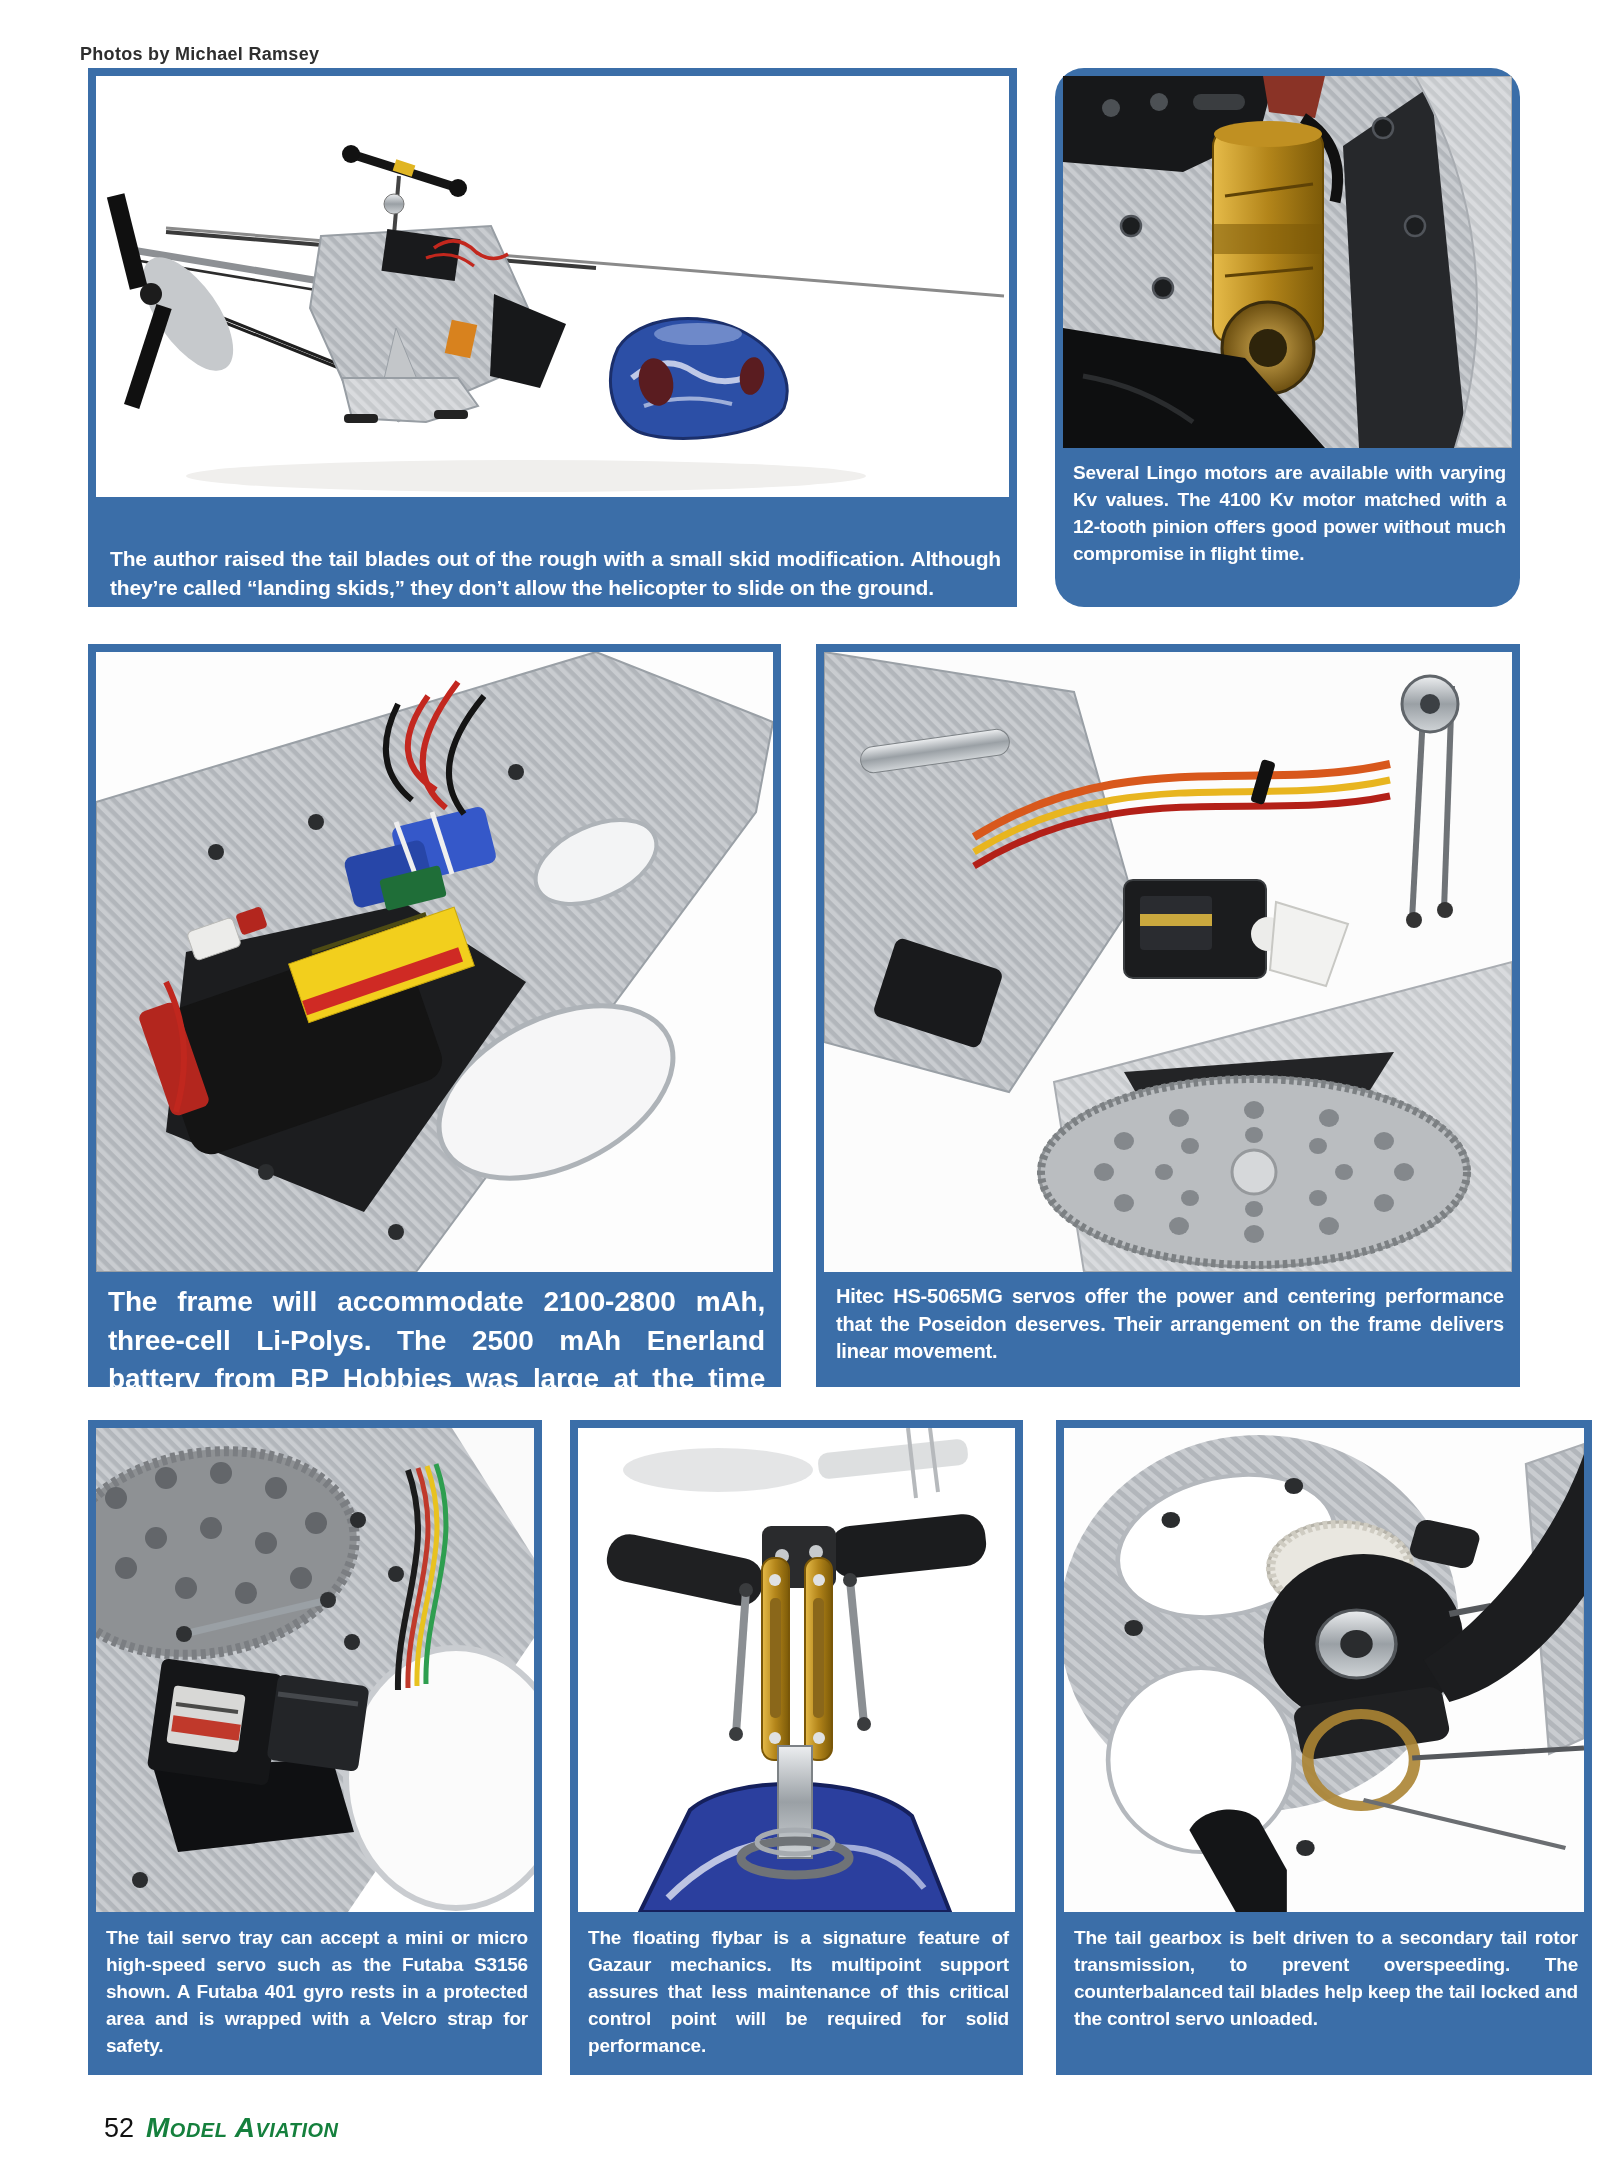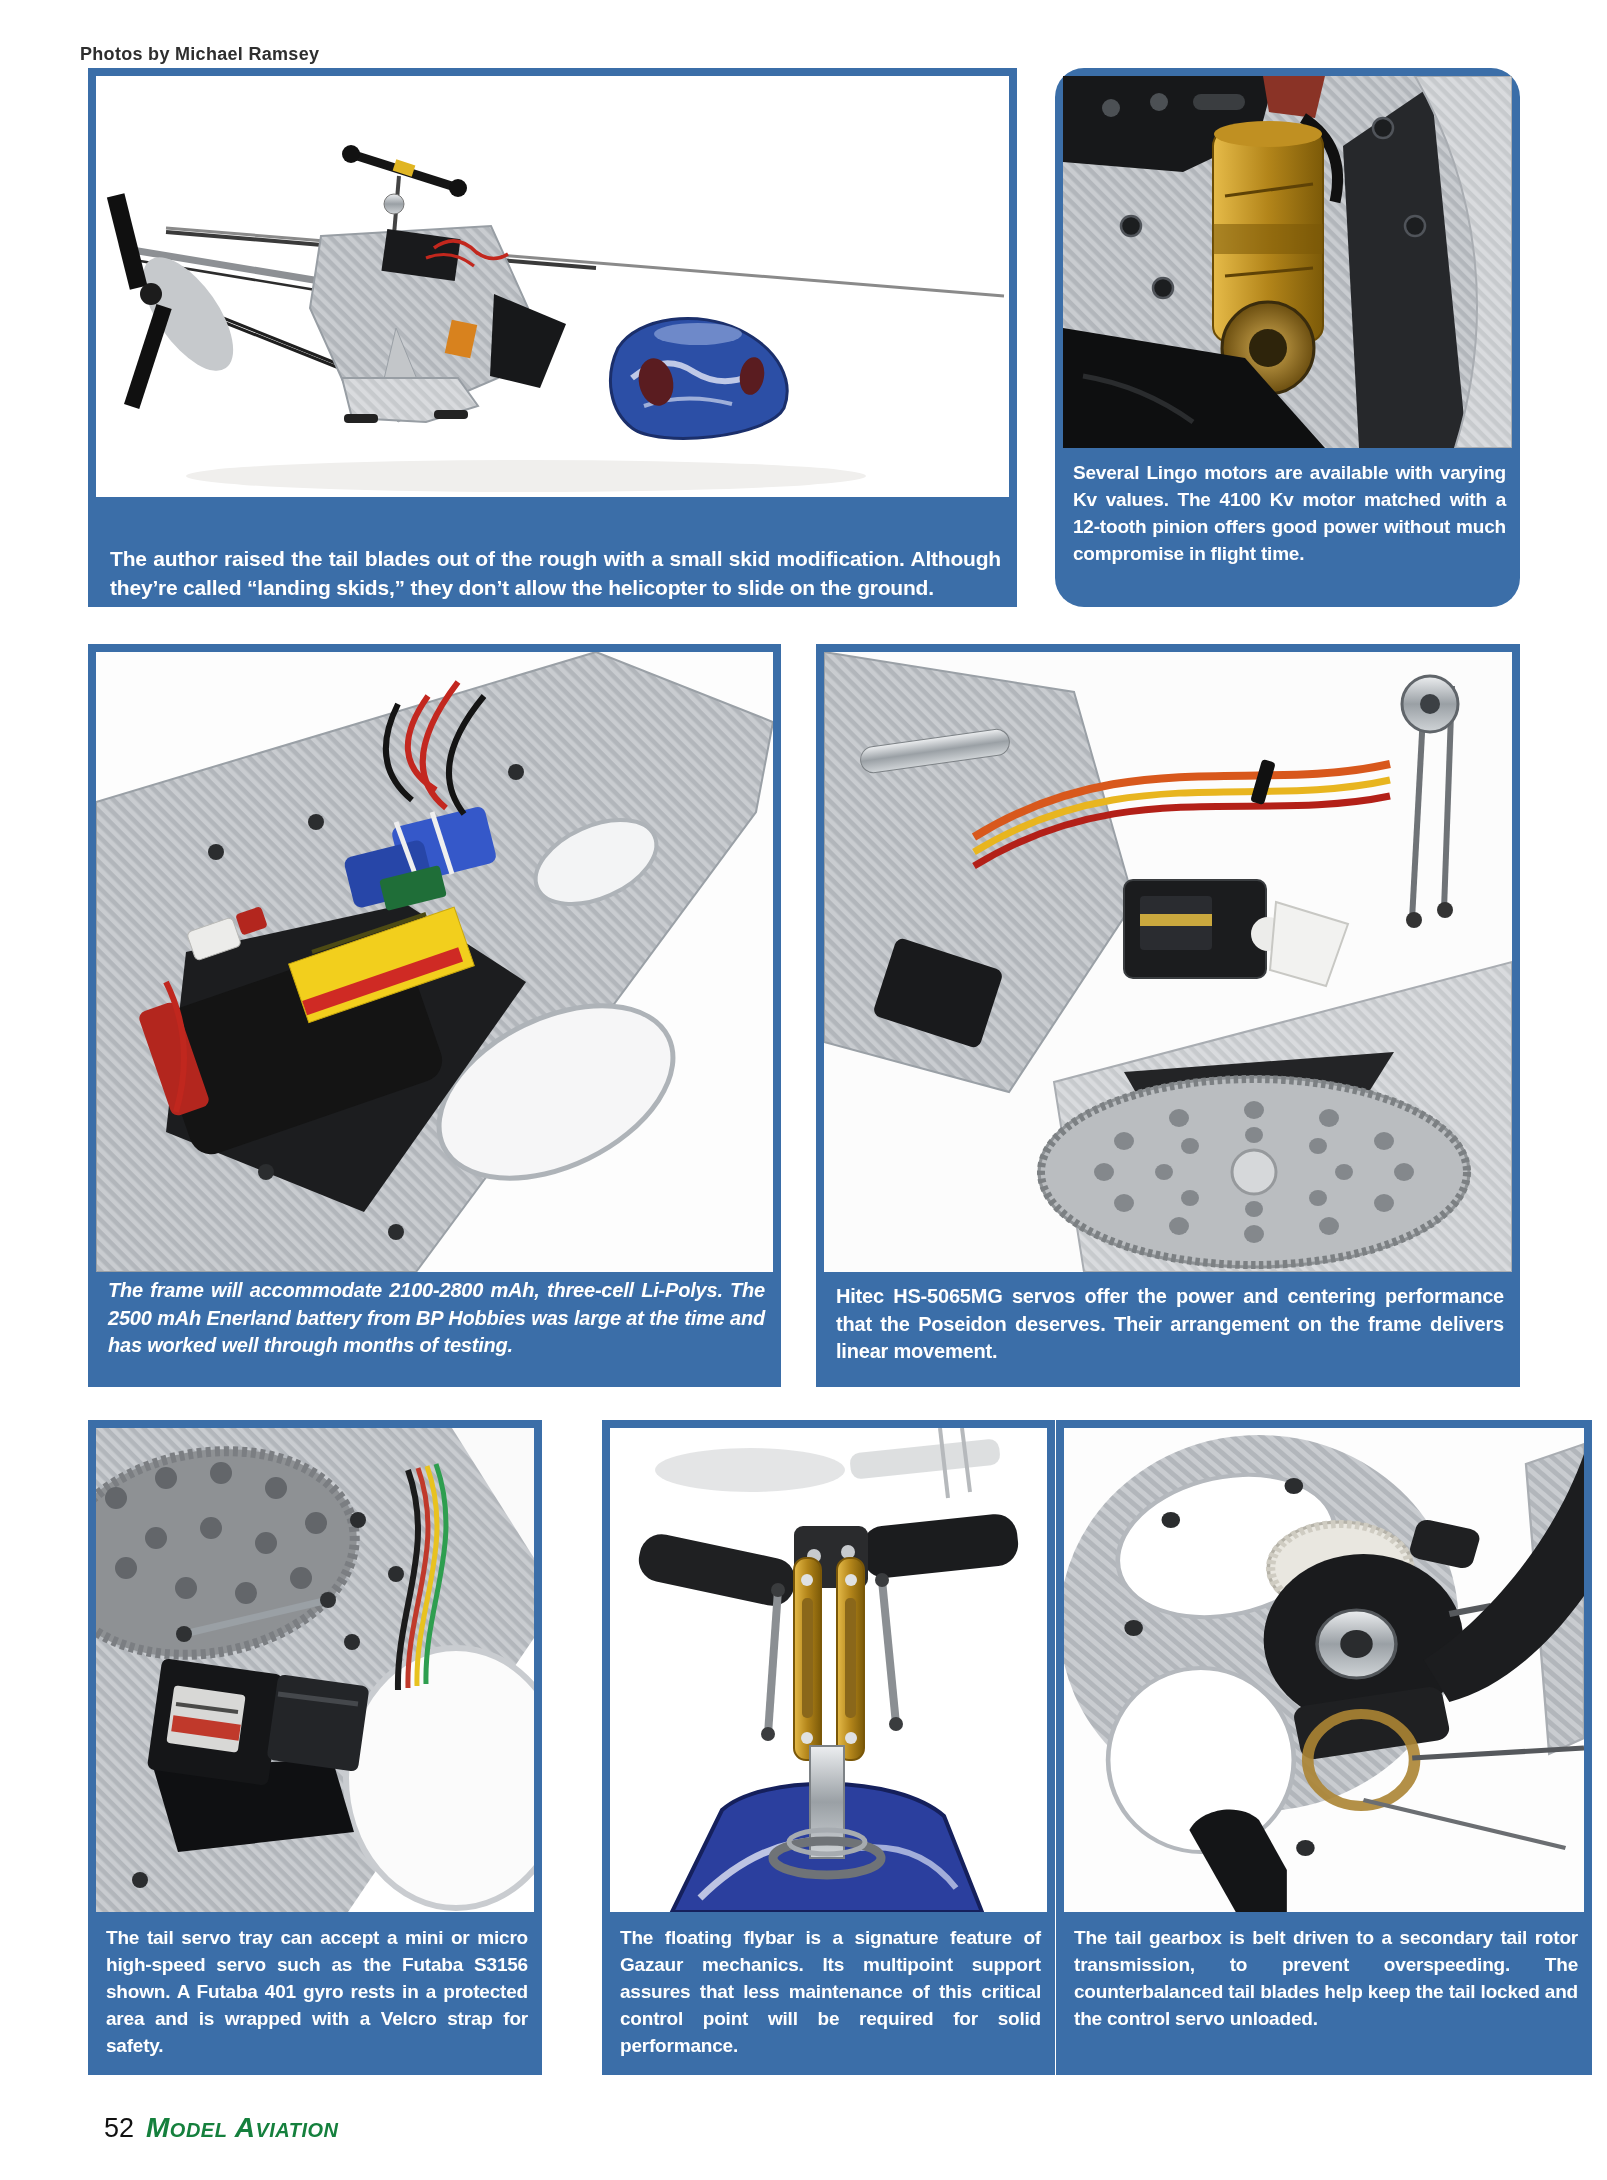--- a/index.html
+++ b/index.html
@@ -15,28 +15,28 @@
              font-family:"Liberation Sans",sans-serif;}
   
   #fig-hero     {left:88px;  top:68px;   width:929px; height:539px;gap:36px;}
   #fig-hero .photo{height:421px;}
   #fig-hero figcaption{padding:11px 8px 0 14px;font-size:21px;line-height:1.40;letter-spacing:-.2px;}
   #fig-motor    {left:1055px;top:68px;   width:465px; height:539px;border-radius:29px;}
   #fig-motor .photo{height:372px;}
   #fig-motor figcaption{padding:12px 6px 0 10px;font-size:19px;line-height:1.42;letter-spacing:-.2px;}
   #fig-battery  {left:88px;  top:644px;  width:693px; height:743px;}
   #fig-battery .photo{height:620px;}
-  #fig-battery figcaption{padding:5px 8px 0 12px;font-size:20px;line-height:1.38;letter-spacing:-.2px;font-style:italic;}
+  #fig-battery figcaption{padding:11px 8px 0 12px;font-size:28px;line-height:1.38;letter-spacing:-.2px;}
   #fig-servos   {left:816px; top:644px;  width:704px; height:743px;}
   #fig-servos .photo{height:620px;}
   #fig-servos figcaption{padding:11px 8px 0 12px;font-size:20px;line-height:1.38;letter-spacing:-.2px;}
   #fig-tailservo{left:88px;  top:1420px; width:454px; height:655px;}
   #fig-tailservo .photo{height:484px;}
   #fig-tailservo figcaption{padding:13px 6px 0 10px;font-size:19px;line-height:1.42;letter-spacing:-.2px;}
-  #fig-flybar   {left:570px; top:1420px; width:453px; height:655px;margin-left:32px;}
+  #fig-flybar   {left:570px; top:1420px; width:453px; height:655px;}
   #fig-flybar .photo{height:484px;}
   #fig-flybar figcaption{padding:13px 6px 0 10px;font-size:19px;line-height:1.42;letter-spacing:-.2px;}
   #fig-gearbox  {left:1056px;top:1420px; width:536px; height:655px;}
   #fig-gearbox .photo{height:484px;}
   #fig-gearbox figcaption{padding:13px 6px 0 10px;font-size:19px;line-height:1.42;letter-spacing:-.2px;}
   .footer{position:absolute;left:104px;top:2112px;display:flex;align-items:baseline;color:#111;}
   .footer .pnum{font-size:27px;font-weight:400;}
   .footer .mag{margin-left:12px;font-size:28px;font-weight:700;font-style:italic;
                font-variant:small-caps;letter-spacing:.5px;color:#15803d;}
 </style>

